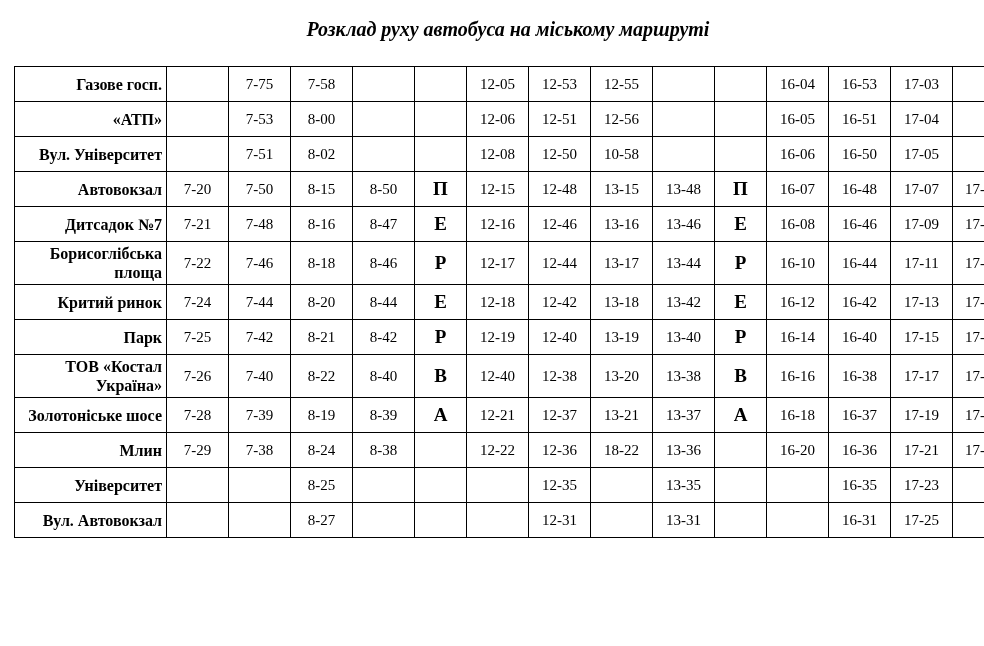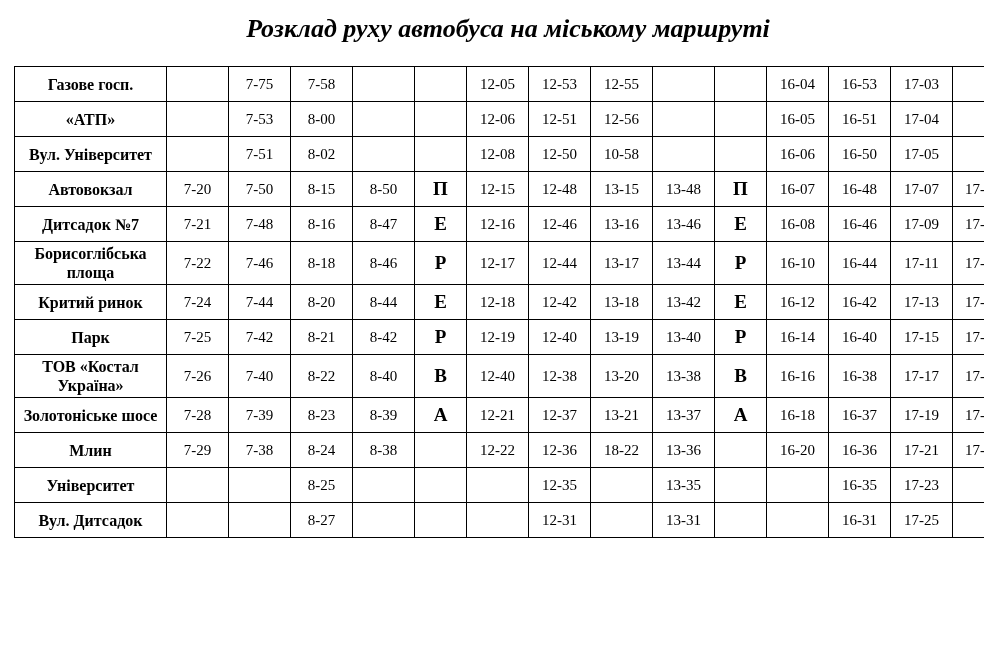--- a/index.html
+++ b/index.html
@@ -16,21 +16,21 @@
   }
   .page {
     position: relative;
     width: 984px;
     height: 646px;
   }
   .title {
     text-align: center;
     font-weight: bold;
     font-style: italic;
-    font-size: 26px;
+    font-size: 20px;
     line-height: 26px;
     padding-top: 16px;
     margin-left: 32px;
   }
   .title .line2 {
     display: block;
   }
   .table-wrap {
     margin-top: 24px;
     padding: 0 14px;
@@ -43,21 +43,21 @@
   table.schedule td {
     border: 1px solid #000000;
     font-size: 15px;
     height: 30px;
     padding: 2px 4px;
     text-align: center;
     vertical-align: middle;
     font-family: "Liberation Serif", serif;
   }
   table.schedule td.stop {
-    text-align: center;
+    text-align: right;
     font-weight: bold;
     font-size: 16px;
     padding-left: 4px;
     line-height: 19px;
   }
   table.schedule td.break {
     font-weight: bold;
     font-size: 19px;
   }
   col.c-stop { width: 152px; }
@@ -254,21 +254,21 @@
           <td>16-16</td>
           <td>16-38</td>
           <td>17-17</td>
           <td>17-37</td>
         </tr>
 
         <tr>
           <td class="stop">Золотоніське шосе</td>
           <td>7-28</td>
           <td>7-39</td>
-          <td>8-23</td>
+          <td>8-19</td>
           <td>8-39</td>
           <td class="break">А</td>
           <td>12-21</td>
           <td>12-37</td>
           <td>13-21</td>
           <td>13-37</td>
           <td class="break">А</td>
           <td>16-18</td>
           <td>16-37</td>
           <td>17-19</td>
@@ -305,21 +305,21 @@
           <td></td>
           <td>13-35</td>
           <td class="break"></td>
           <td></td>
           <td>16-35</td>
           <td>17-23</td>
           <td></td>
         </tr>
 
         <tr>
-          <td class="stop">Вул. Дитсадок</td>
+          <td class="stop">Вул. Автовокзал</td>
           <td></td>
           <td></td>
           <td>8-27</td>
           <td></td>
           <td class="break"></td>
           <td></td>
           <td>12-31</td>
           <td></td>
           <td>13-31</td>
           <td class="break"></td>

